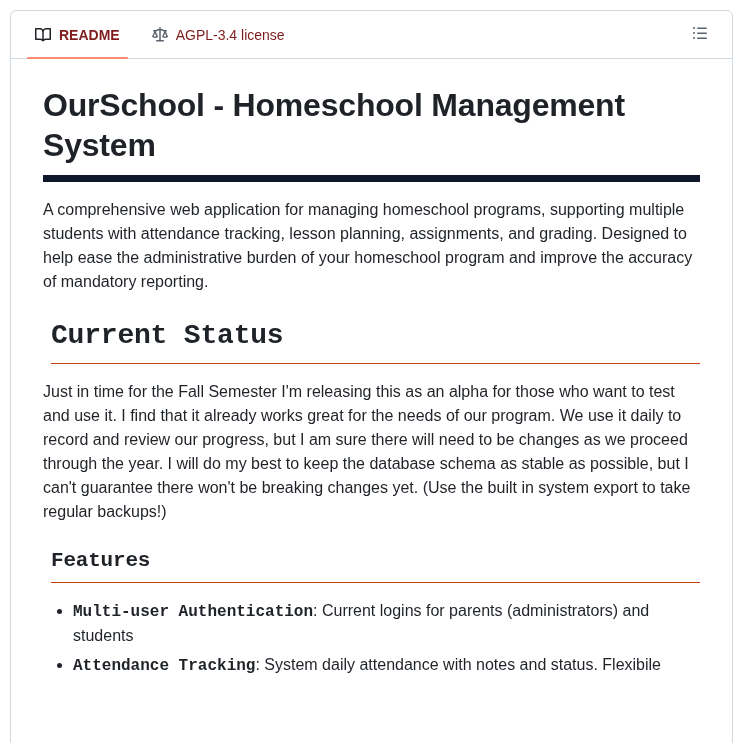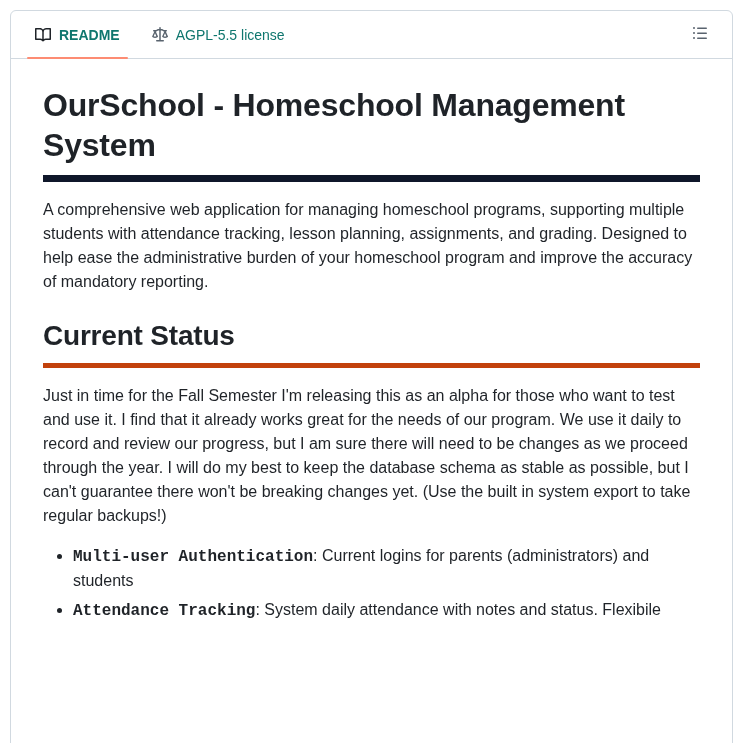--- a/index.html
+++ b/index.html
@@ -46,21 +46,21 @@
     height: 48px;
     gap: 0px;
   }
   .tab {
     display: flex;
     align-items: center;
     gap: 8px;
     height: 48px;
     padding: 0 16px;
     font-size: 14px;
-    color: #0f766e;
+    color: #7f1d1d;
     cursor: pointer;
     position: relative;
     box-sizing: border-box;
     white-space: nowrap;
   }
   .tab .tab-label { line-height: 1; }
   .tab.active .tab-label { font-weight: 700; }
   .tab.active::after {
     content: "";
     position: absolute;
@@ -115,24 +115,25 @@
     font-weight: 700;
     margin: 0 0 16px 0;
     padding-bottom: 10px;
     border-bottom: 7px solid #0f172a;
     letter-spacing: -0.2px;
   }
   .markdown-body h2 {
     font-size: 28px;
     line-height: 1.25;
     font-weight: 700;
-    margin: 24px 0 16px 0;
+    margin: 24px 0 16px 8px;
     padding-bottom: 10px;
-    border-bottom: 5px solid #c2410c;
+    border-bottom: 1px solid #c2410c;
     letter-spacing: -0.2px;
+    font-family: Liberation Mono, monospace;
   }
   .markdown-body h2.sub {
     font-size: 21px;
     padding-bottom: 8px;
     margin-top: 24px;
   }
   .markdown-body p {
     margin: 6px 0 16px 0;
   }
   .markdown-body p:last-child { margin-bottom: 0; }
@@ -163,21 +164,21 @@
         </span>
         <span class="tab-label">README</span>
       </div>
 
       <div class="tab">
         <span class="ico">
           <svg viewBox="0 0 16 16" width="16" height="16" fill="currentColor" aria-hidden="true">
             <path d="M8.75.75V2h.985c.304 0 .602.08.867.231l1.29.736c.038.022.08.033.124.033h2.234a.75.75 0 0 1 0 1.5h-.427l2.111 4.692a.75.75 0 0 1-.154.838l-.53-.53.529.531-.001.002-.002.002-.006.006-.006.005-.01.01-.045.04c-.21.176-.441.327-.686.45C14.556 10.78 13.88 11 13 11a3.907 3.907 0 0 1-1.873-.455 3.106 3.106 0 0 1-.686-.45l-.045-.04-.016-.015-.006-.006-.004-.004v-.001a.75.75 0 0 1-.154-.838L12.327 4.5h-.173c-.304 0-.603-.08-.867-.231l-1.29-.736a.245.245 0 0 0-.124-.033H8.75V13h2.5a.75.75 0 0 1 0 1.5h-6.5a.75.75 0 0 1 0-1.5h2.5V3.5h-.984a.245.245 0 0 0-.124.033l-1.289.737c-.265.15-.564.23-.868.23h-.173l2.112 4.692a.75.75 0 0 1-.154.838l-.53-.53.529.531-.001.002-.002.002-.006.006-.016.015-.045.04c-.21.176-.441.327-.686.45C4.556 10.78 3.88 11 3 11a3.907 3.907 0 0 1-1.873-.455 3.106 3.106 0 0 1-.686-.45l-.045-.04-.016-.015-.006-.006-.004-.004v-.001a.75.75 0 0 1-.154-.838L2.327 4.5H1.75a.75.75 0 0 1 0-1.5h2.234a.249.249 0 0 0 .125-.033l1.288-.737c.265-.15.564-.23.868-.23h.985V.75a.75.75 0 0 1 1.5 0Zm2.945 8.477c.285.135.718.273 1.305.273s1.02-.138 1.305-.273L13 6.327Zm-10 0c.285.135.718.273 1.305.273s1.02-.138 1.305-.273L3 6.327Z"></path>
           </svg>
         </span>
-        <span class="tab-label">AGPL-5.5 license</span>
+        <span class="tab-label">AGPL-3.4 license</span>
       </div>
 
     </div>
 
     <div class="header-right">
       <button class="icon-btn" title="Outline">
         <span>
           <svg viewBox="0 0 16 16" width="16" height="16" fill="currentColor" aria-hidden="true">
             <path d="M5.75 2.5h8.5a.75.75 0 0 1 0 1.5h-8.5a.75.75 0 0 1 0-1.5Zm0 5h8.5a.75.75 0 0 1 0 1.5h-8.5a.75.75 0 0 1 0-1.5Zm0 5h8.5a.75.75 0 0 1 0 1.5h-8.5a.75.75 0 0 1 0-1.5ZM2 14a1 1 0 1 1 0-2 1 1 0 0 1 0 2Zm1-6a1 1 0 1 1-2 0 1 1 0 0 1 2 0ZM2 4a1 1 0 1 1 0-2 1 1 0 0 1 0 2Z"></path>
           </svg>
@@ -191,20 +192,21 @@
 
     <h1>OurSchool - Homeschool Management System</h1>
 
     <p>A comprehensive web application for managing homeschool programs, supporting multiple students with attendance tracking, lesson planning, assignments, and grading. Designed to help ease the administrative burden of your homeschool program and improve the accuracy of mandatory reporting.</p>
 
     <h2>Current Status</h2>
 
     <p>Just in time for the Fall Semester I'm releasing this as an alpha for those who want to test and use it. I find that it already works great for the needs of our program. We use it daily to record and review our progress, but I am sure there will need to be changes as we proceed through the year. I will do my best to keep the database schema as stable as possible, but I can't guarantee there won't be breaking changes yet. (Use the built in system export to take regular backups!)</p>
 
 
+    <h2 class="sub">Features</h2>
 
     <ul>
       <li>
         <strong>Multi-user Authentication</strong><span>: Current logins for parents (administrators) and students</span>
       </li>
       <li>
         <strong>Attendance Tracking</strong><span>: System daily attendance with notes and status. Flexibile</span>
       </li>
     </ul>
 

